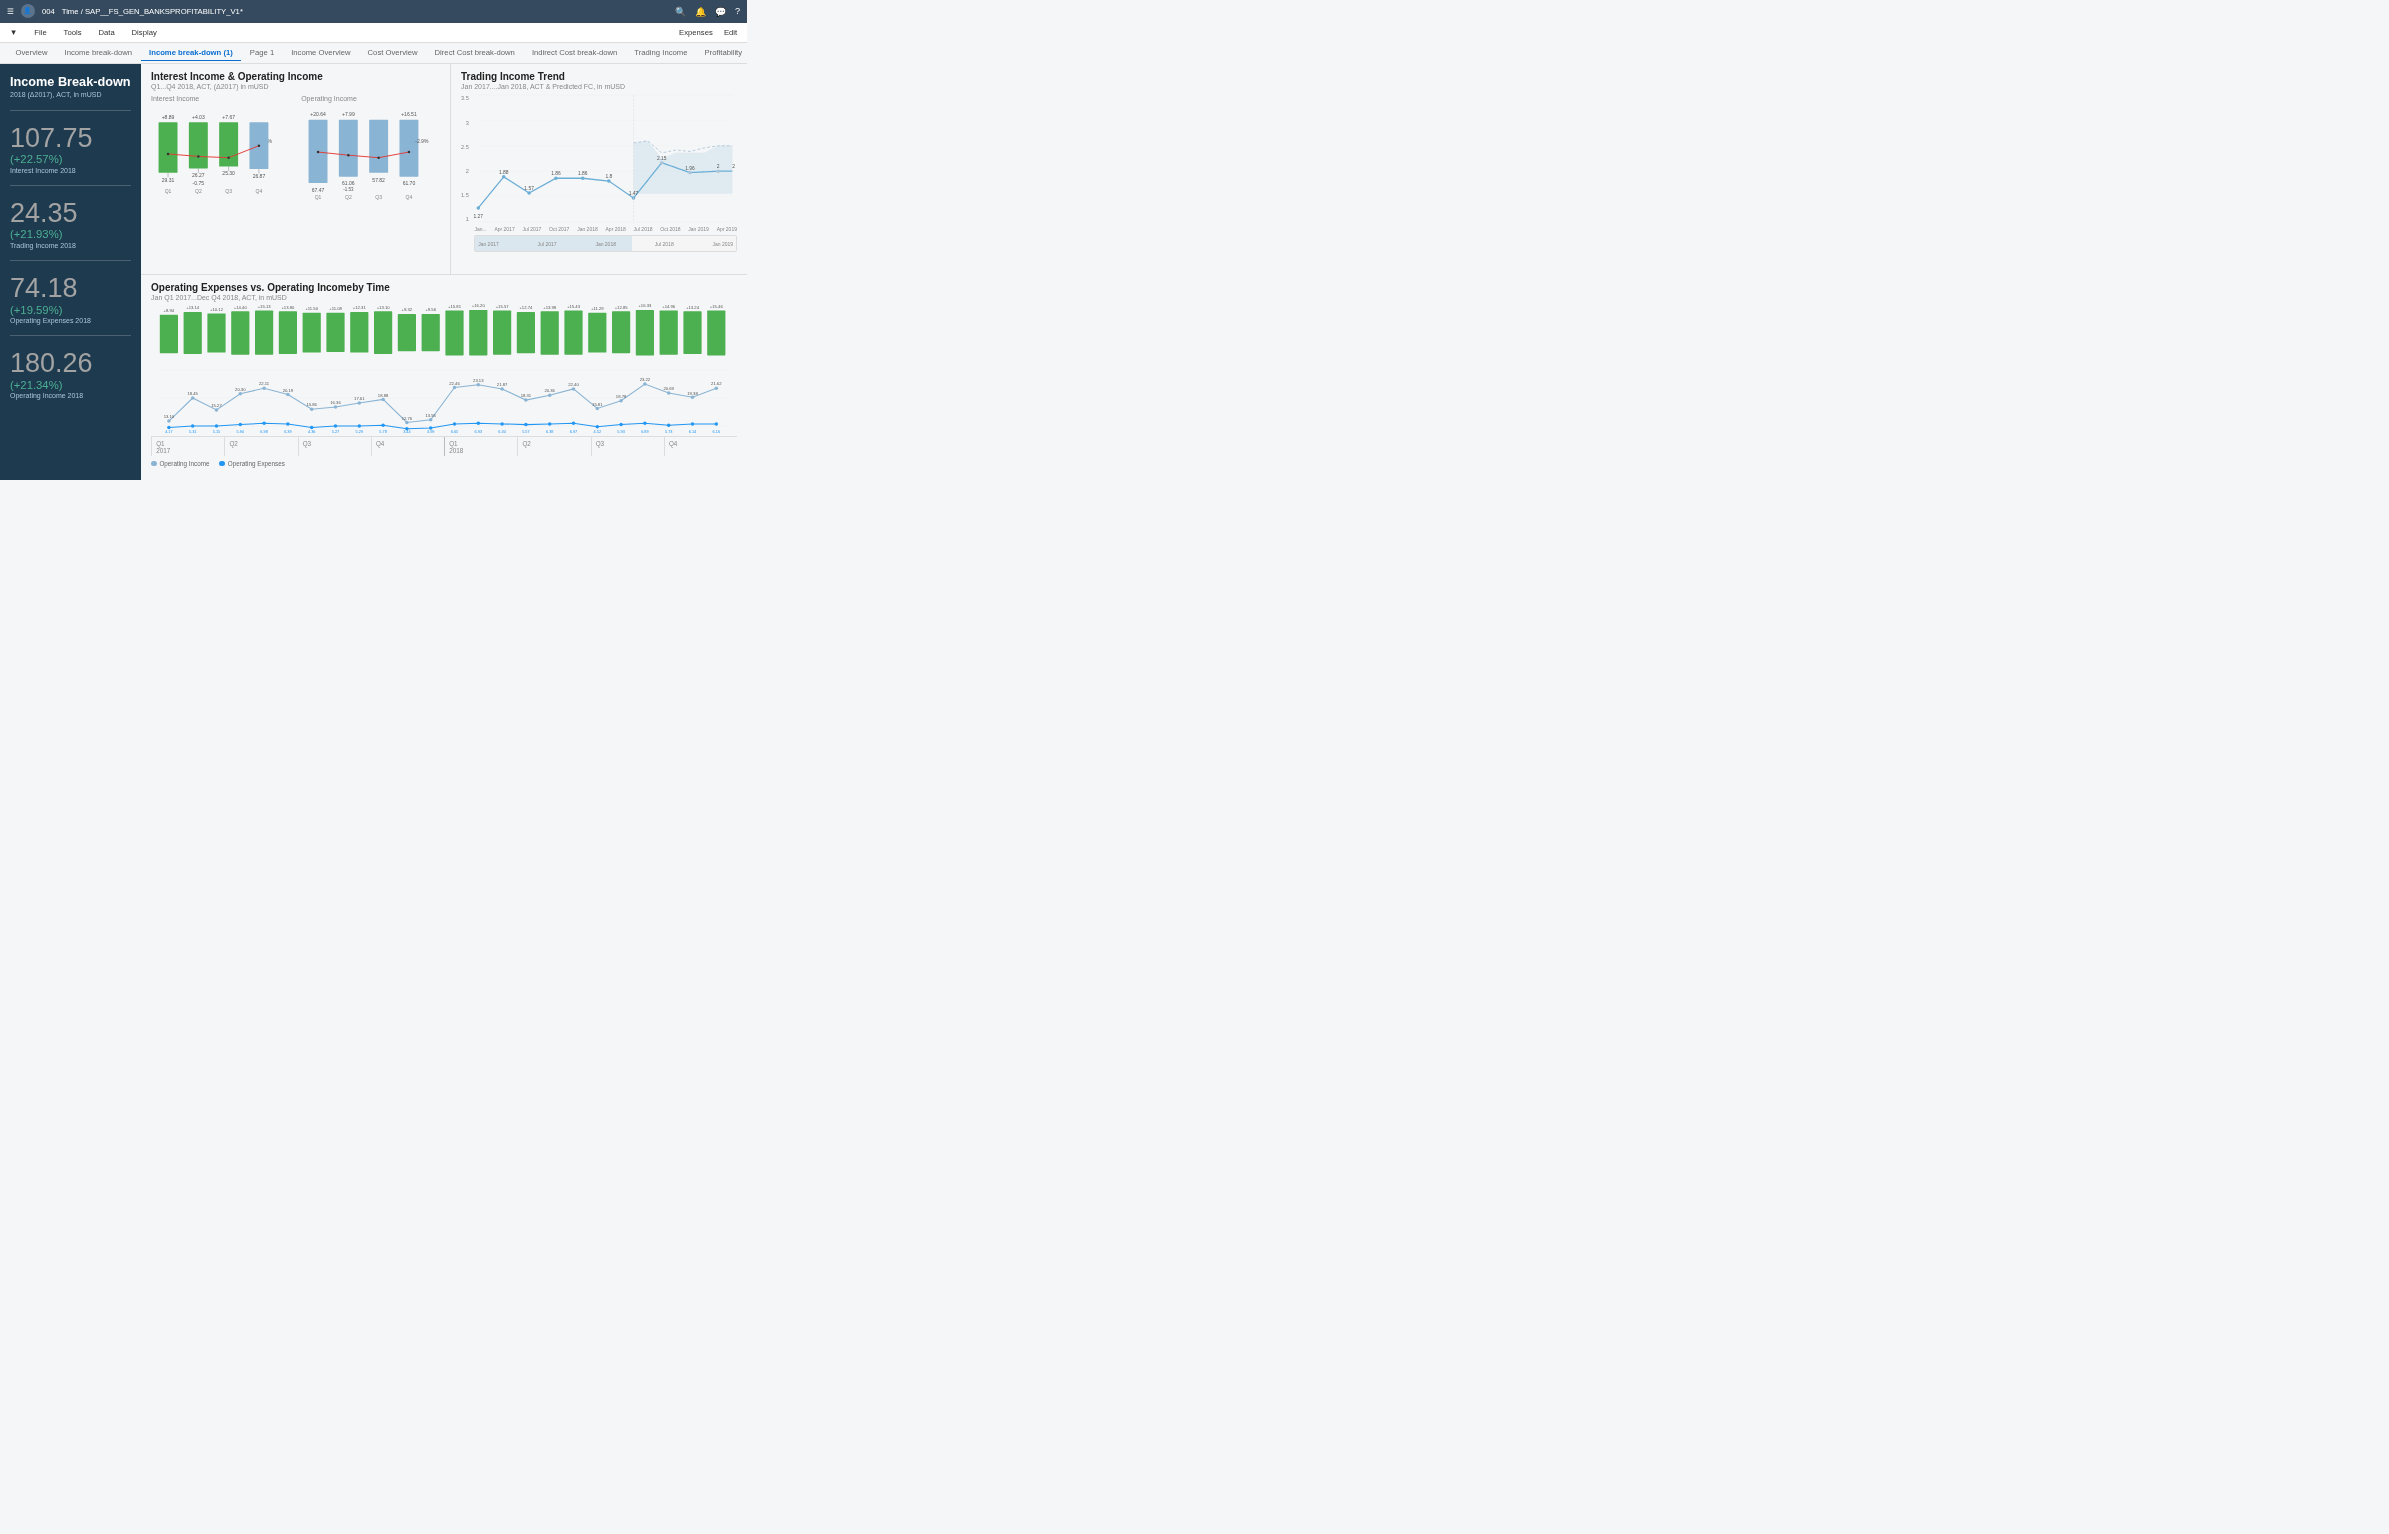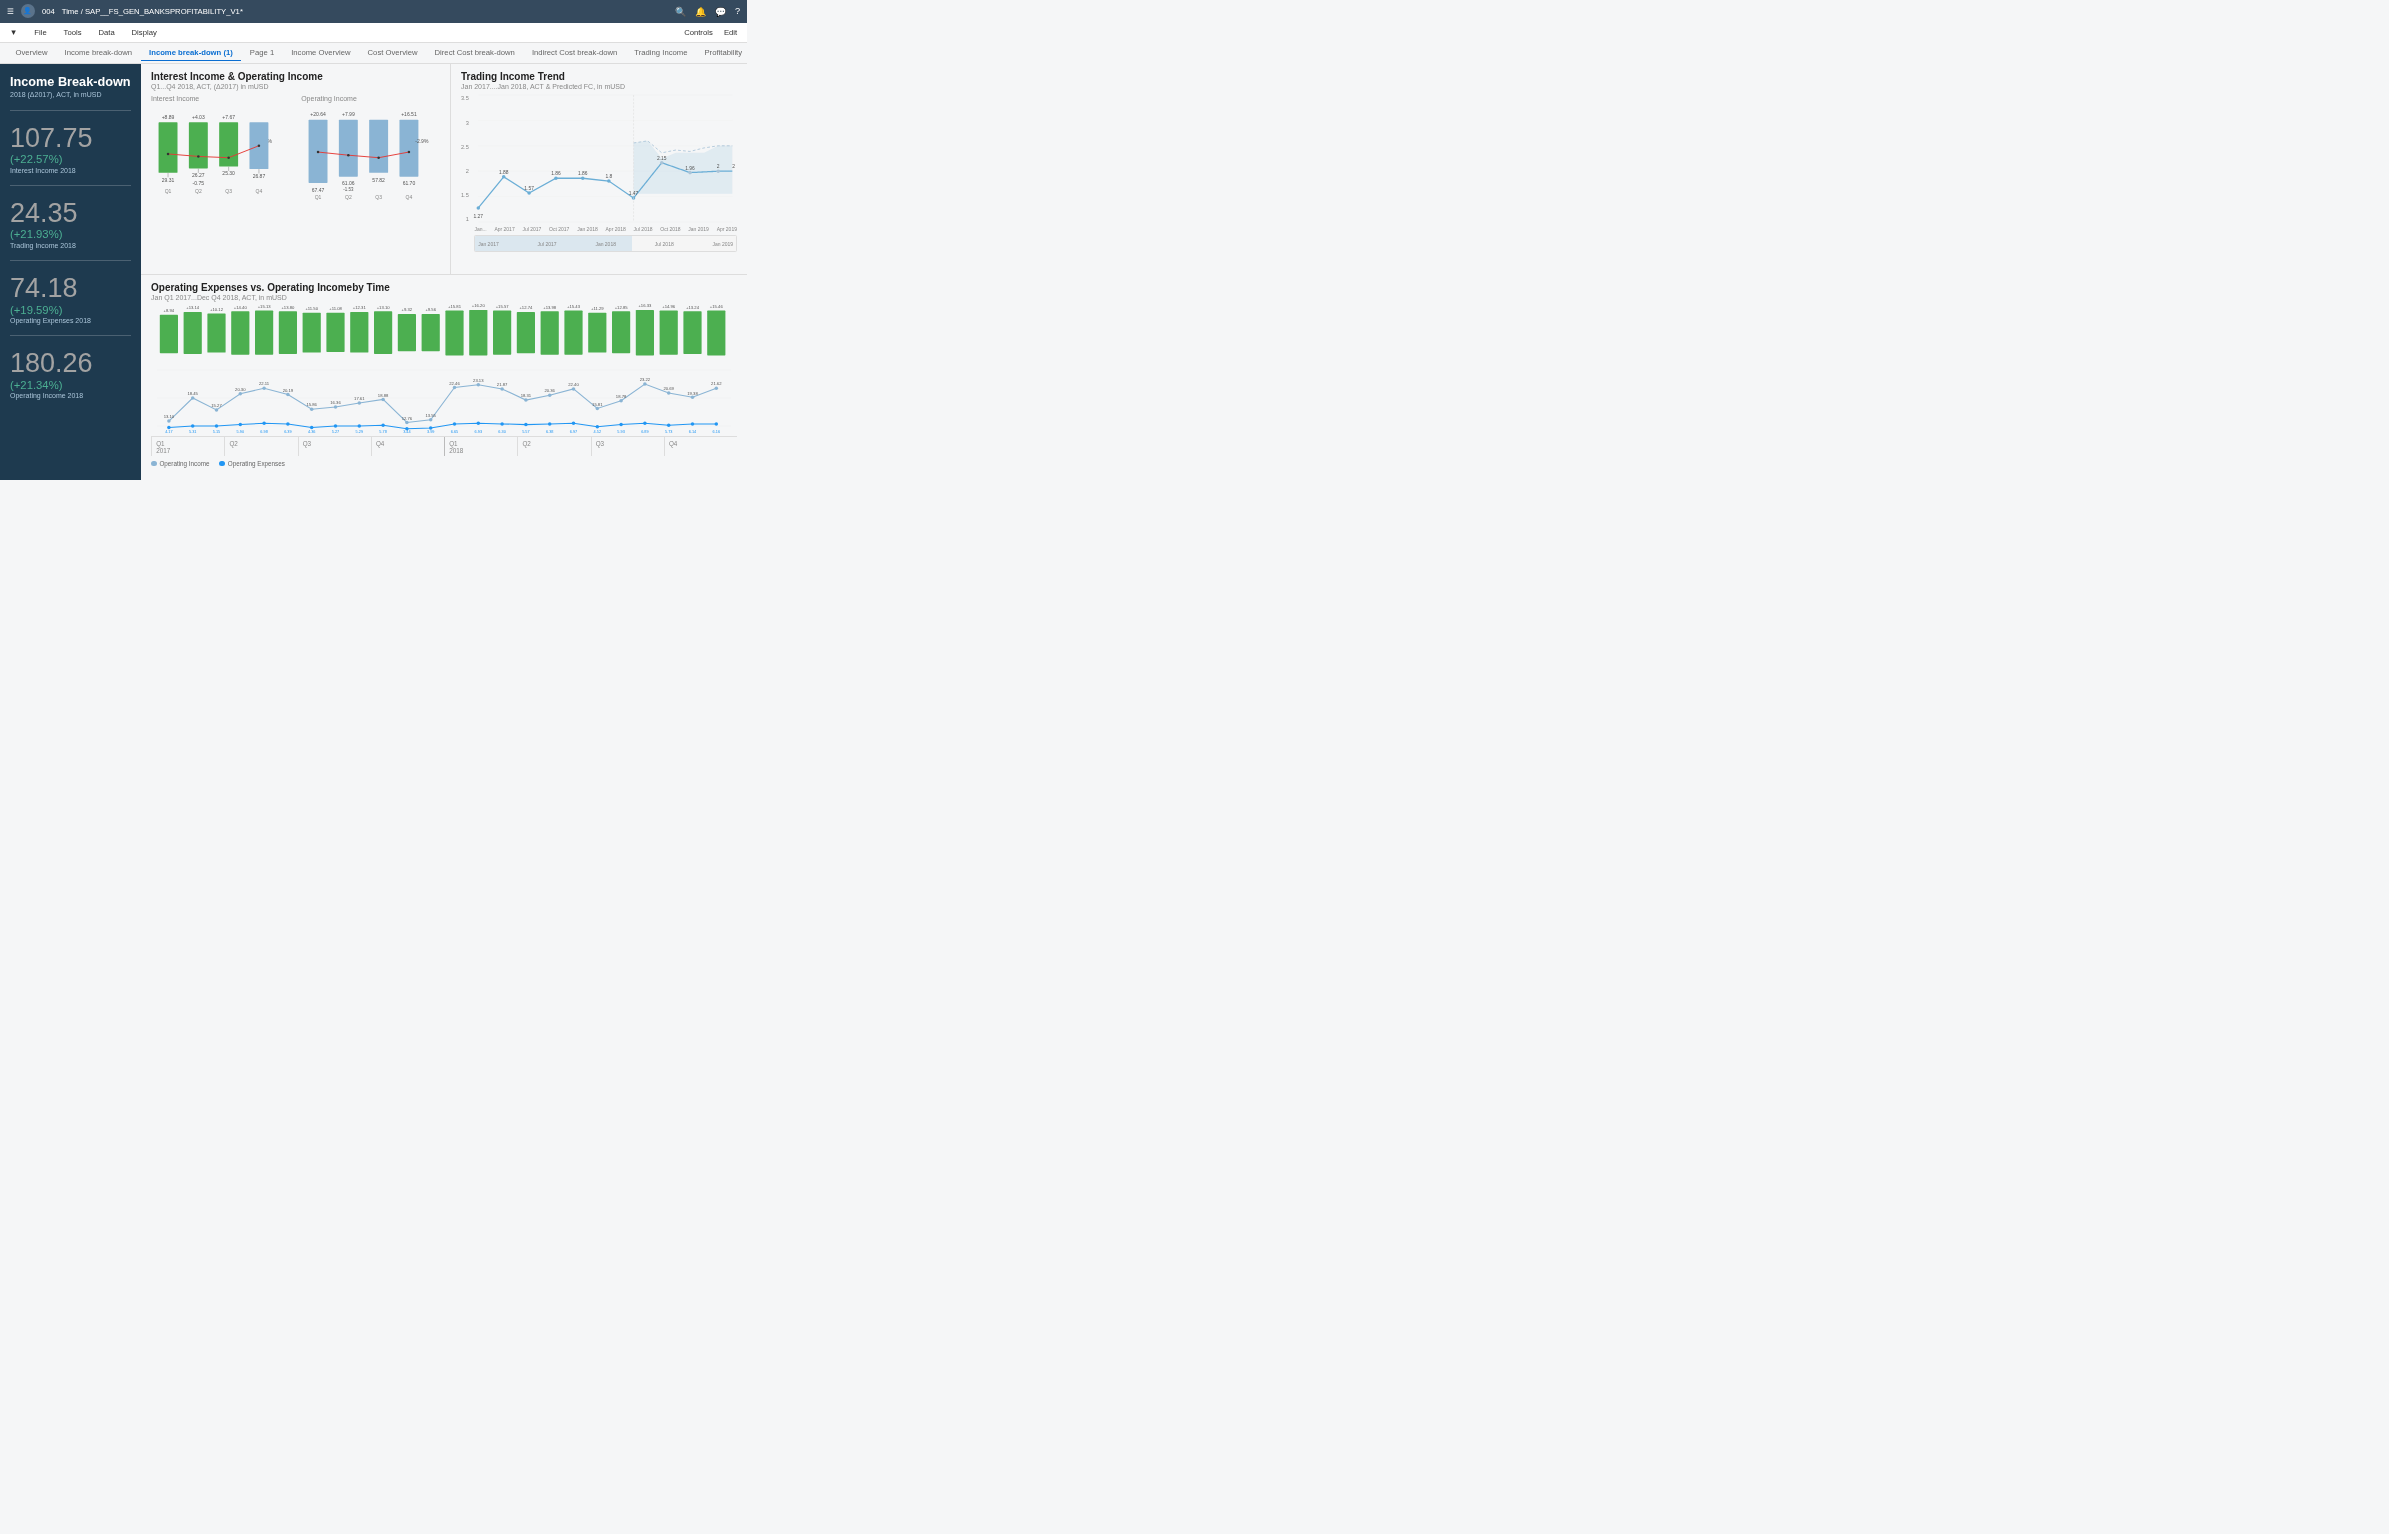--- a/index.html
+++ b/index.html
@@ -75,21 +75,21 @@
   </div>
 </div>
 
 <div class="menu-bar">
   <span>▼</span>
   <span>File</span>
   <span>Tools</span>
   <span>Data</span>
   <span>Display</span>
   <div class="menu-bar-right">
-    <span>Controls</span>
+    <span>Expenses</span>
     <span>Edit</span>
   </div>
 </div>
 
 <div class="tab-bar">
   <div class="tab">Overview</div>
   <div class="tab">Income break-down</div>
   <div class="tab active">Income break-down (1)</div>
   <div class="tab">Page 1</div>
   <div class="tab">Income Overview</div>

